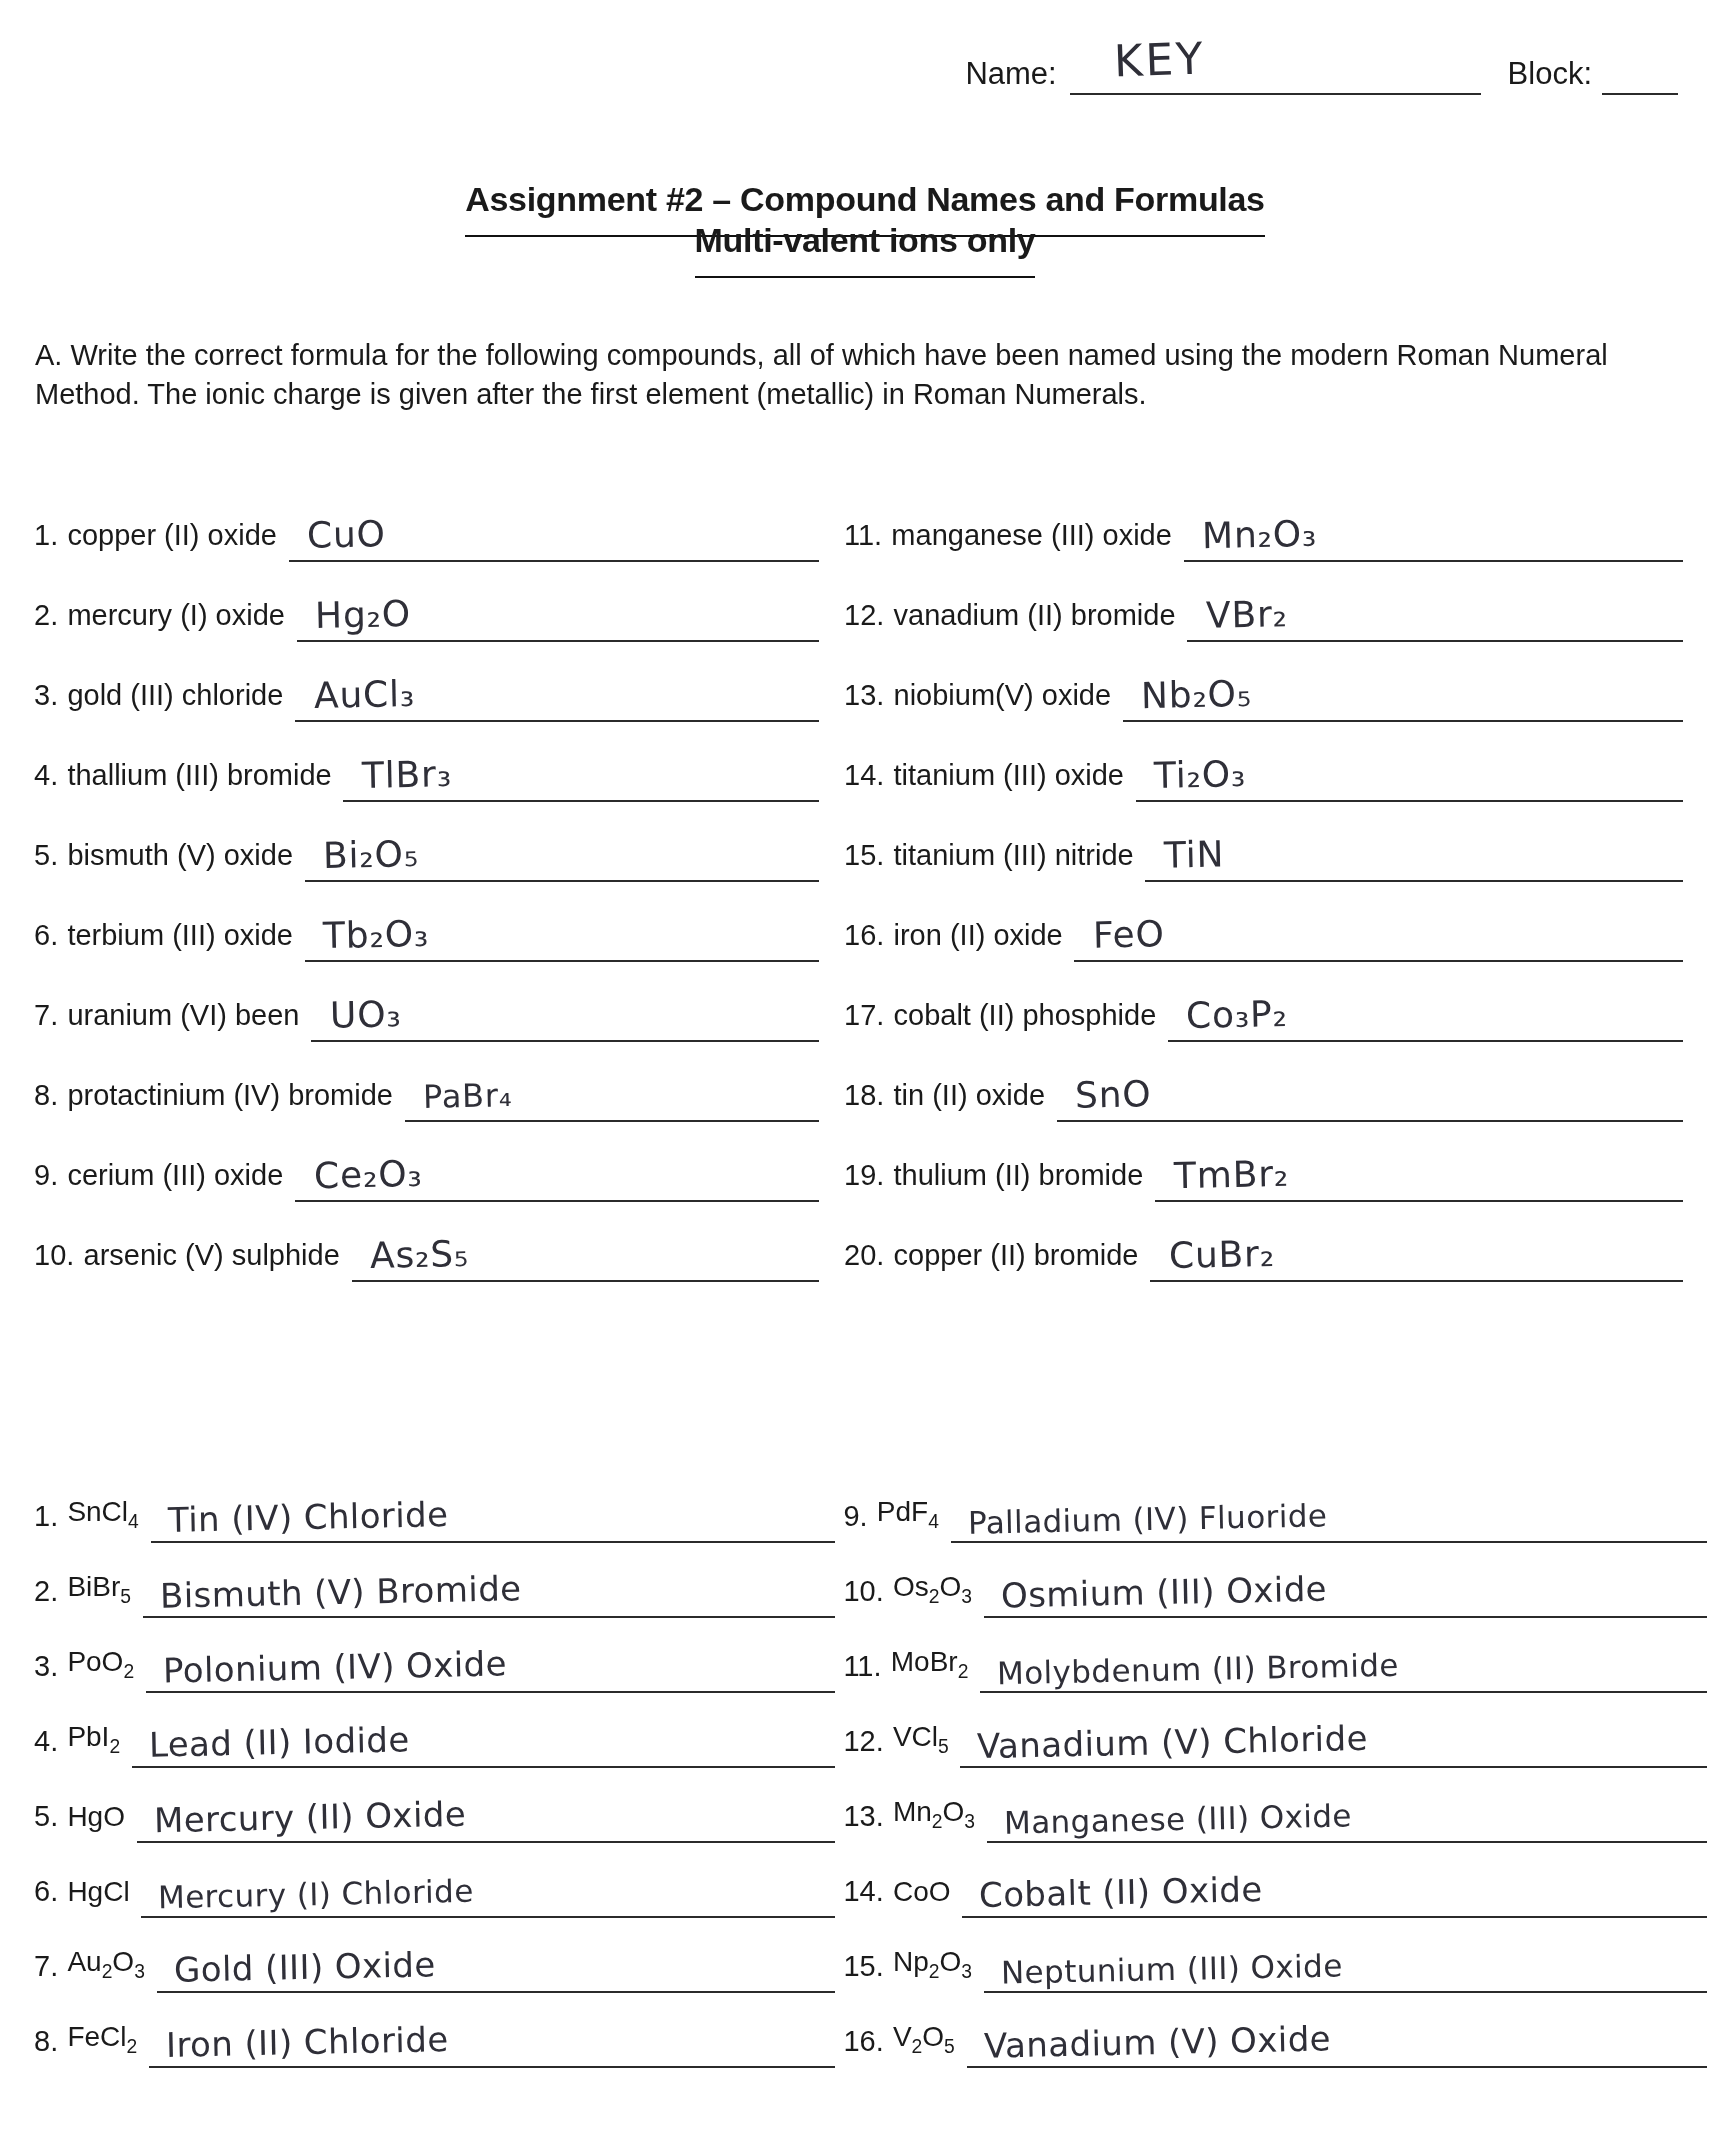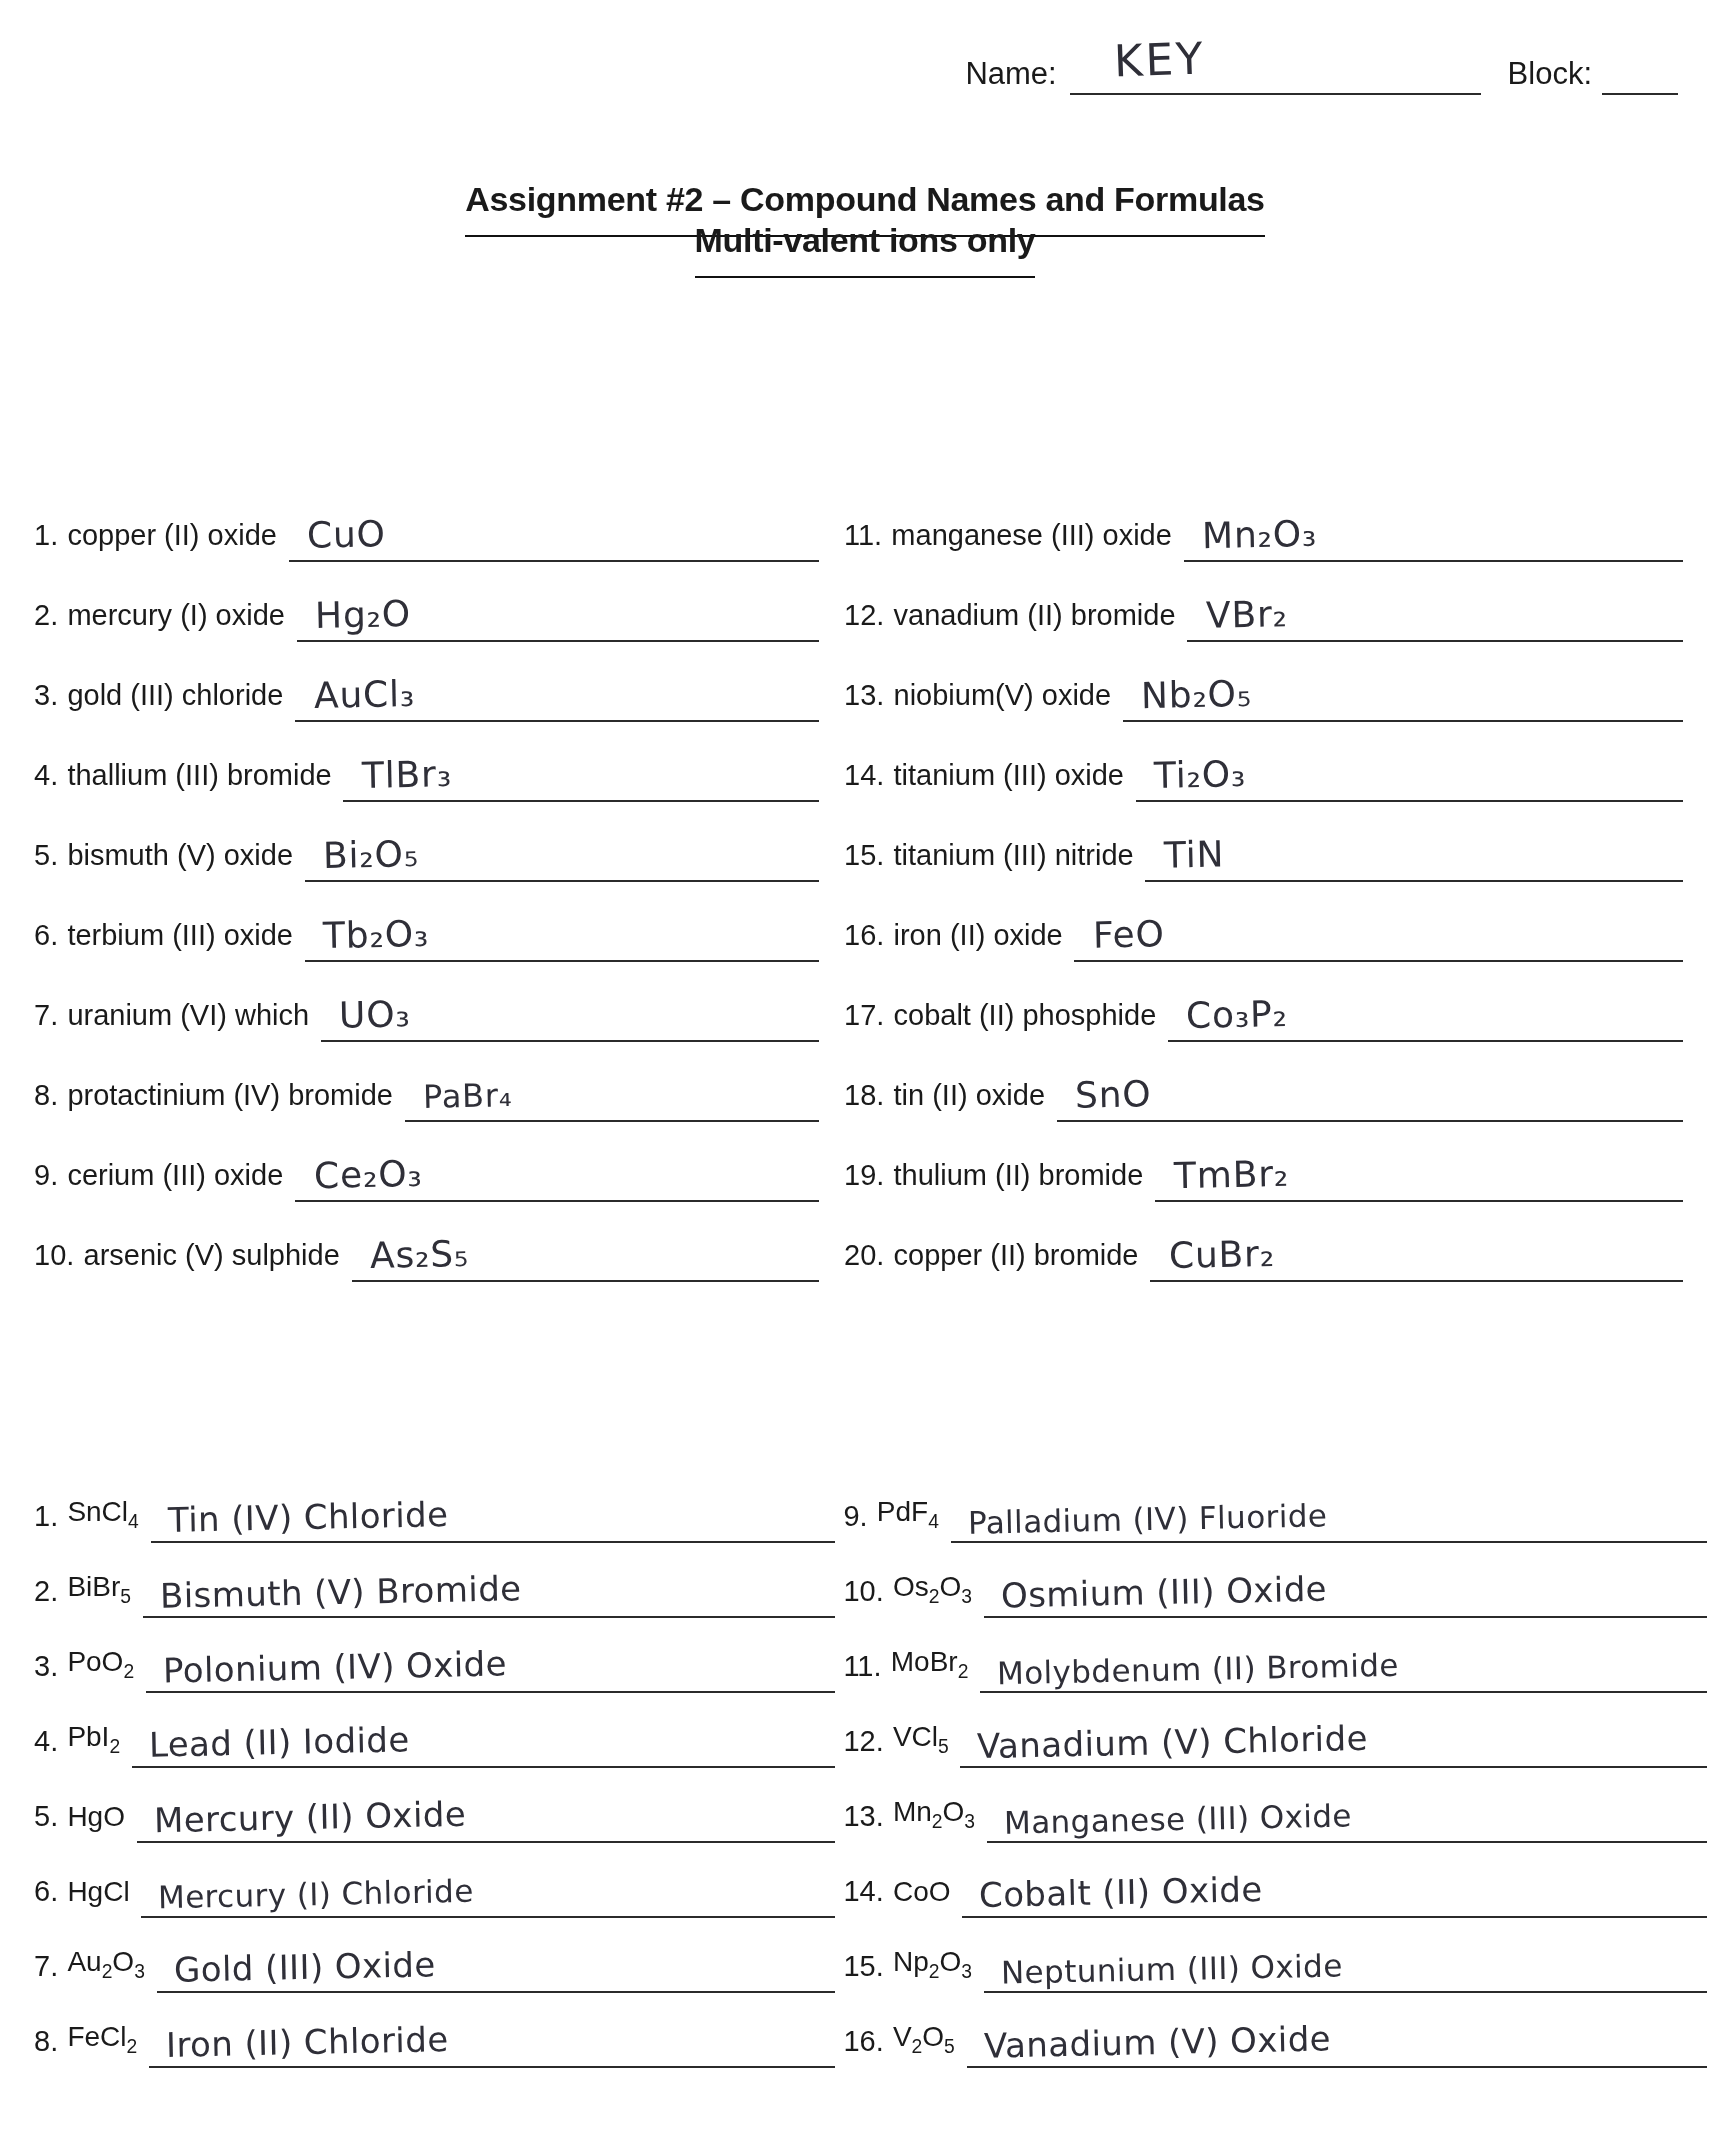--- a/index.html
+++ b/index.html
@@ -201,20 +201,21 @@
     </div>
     <div class="block-label">Block:</div>
     <div class="block-blank"></div>
   </div>
 
   <div class="title-block">
     <div class="title-1"><span>Assignment #2 – Compound Names and Formulas</span></div>
     <div class="title-2"><span>Multi-valent ions only</span></div>
   </div>
 
+  <div class="instr instr-a">A.  Write the correct formula for the following compounds, all of which have been named using the modern Roman Numeral Method.  The ionic charge is given after the first element (metallic) in Roman Numerals.</div>
 
   <div class="colwrap partA">
     <div class="col colA-left">
       <div class="item">
         <span class="num">1.</span>
         <span class="lbl">copper (II) oxide</span>
         <span class="ans">
             <span class="hw">CuO</span>
           </span>
       </div>
@@ -248,21 +249,21 @@
       </div>
       <div class="item">
         <span class="num">6.</span>
         <span class="lbl">terbium (III) oxide</span>
         <span class="ans">
             <span class="hw">Tb₂O₃</span>
           </span>
       </div>
       <div class="item">
         <span class="num">7.</span>
-        <span class="lbl">uranium (VI) which</span>
+        <span class="lbl">uranium (VI) been</span>
         <span class="ans">
             <span class="hw">UO₃</span>
           </span>
       </div>
       <div class="item">
         <span class="num">8.</span>
         <span class="lbl">protactinium (IV) bromide</span>
         <span class="ans">
             <span class="hw small">PaBr₄</span>
           </span>

